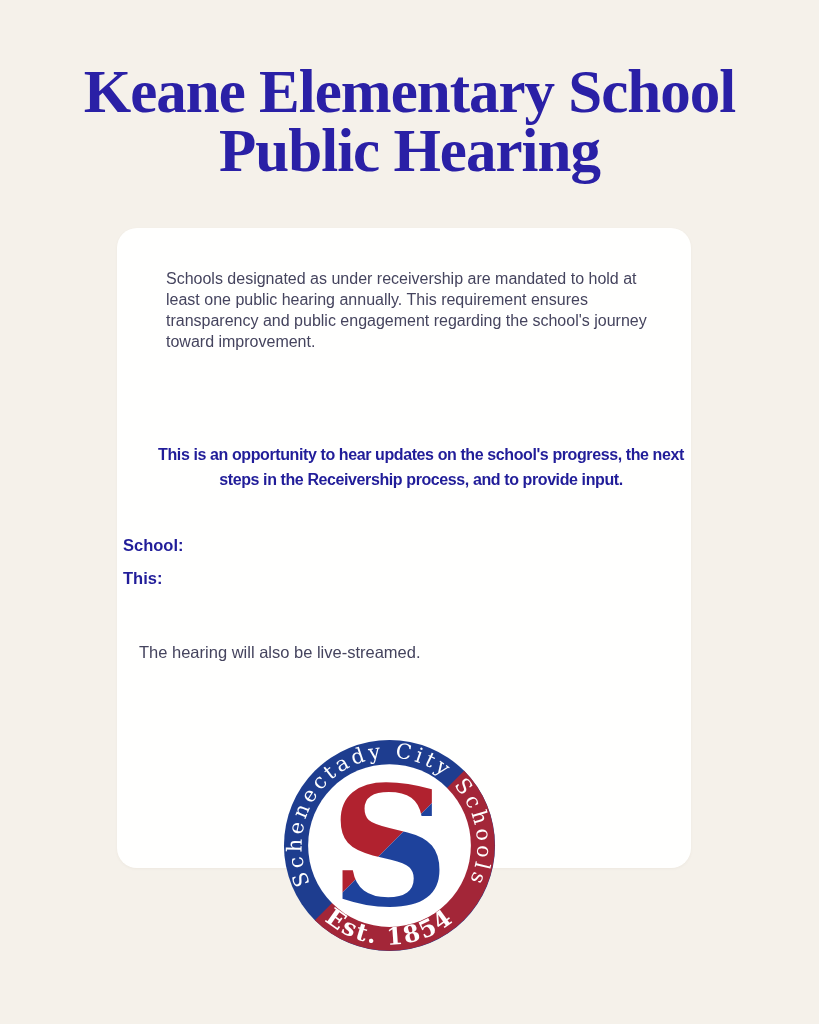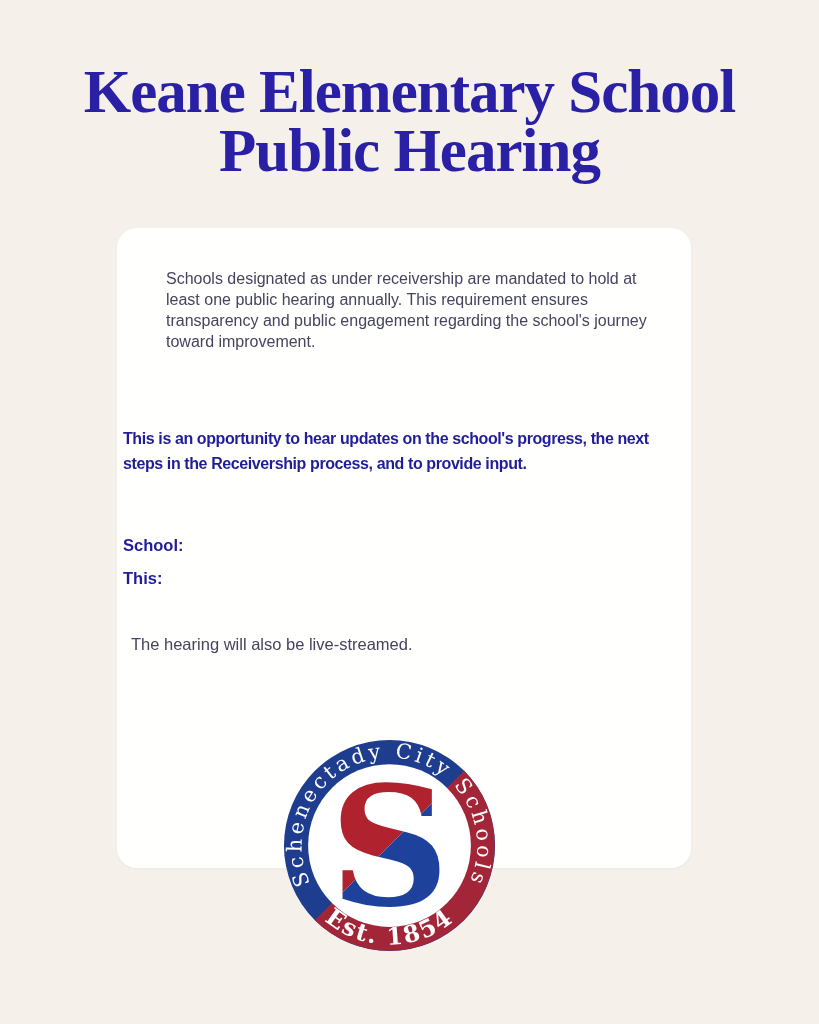--- a/index.html
+++ b/index.html
@@ -51,26 +51,27 @@
     font-size: 16px;
     line-height: 21px;
     color: #45445e;
   }
 
   .highlight {
     position: absolute;
     left: 6px;
     top: 198px;
     width: 564px;
-    margin: 0;
+    margin: 16px;
     font-weight: 700;
     font-size: 16px;
     line-height: 25px;
     letter-spacing: -0.4px;
     color: #211d99;
+    text-align: center;
   }
 
   .details {
     position: absolute;
     left: 6px;
     top: 297px;
     width: 560px;
   }
   .detail-row {
     display: flex;
@@ -84,21 +85,21 @@
     margin-top: 8px;
   }
   .detail-value {
     color: #45445e;
   }
 
   .note {
     position: absolute;
     left: 6px;
     top: 398px;
-    margin: 8px;
+    margin: 16px;
     font-size: 16.5px;
     line-height: 21px;
     color: #45445e;
   }
 
   
   .logo {
     position: absolute;
     left: 281px;
     top: 737px;

